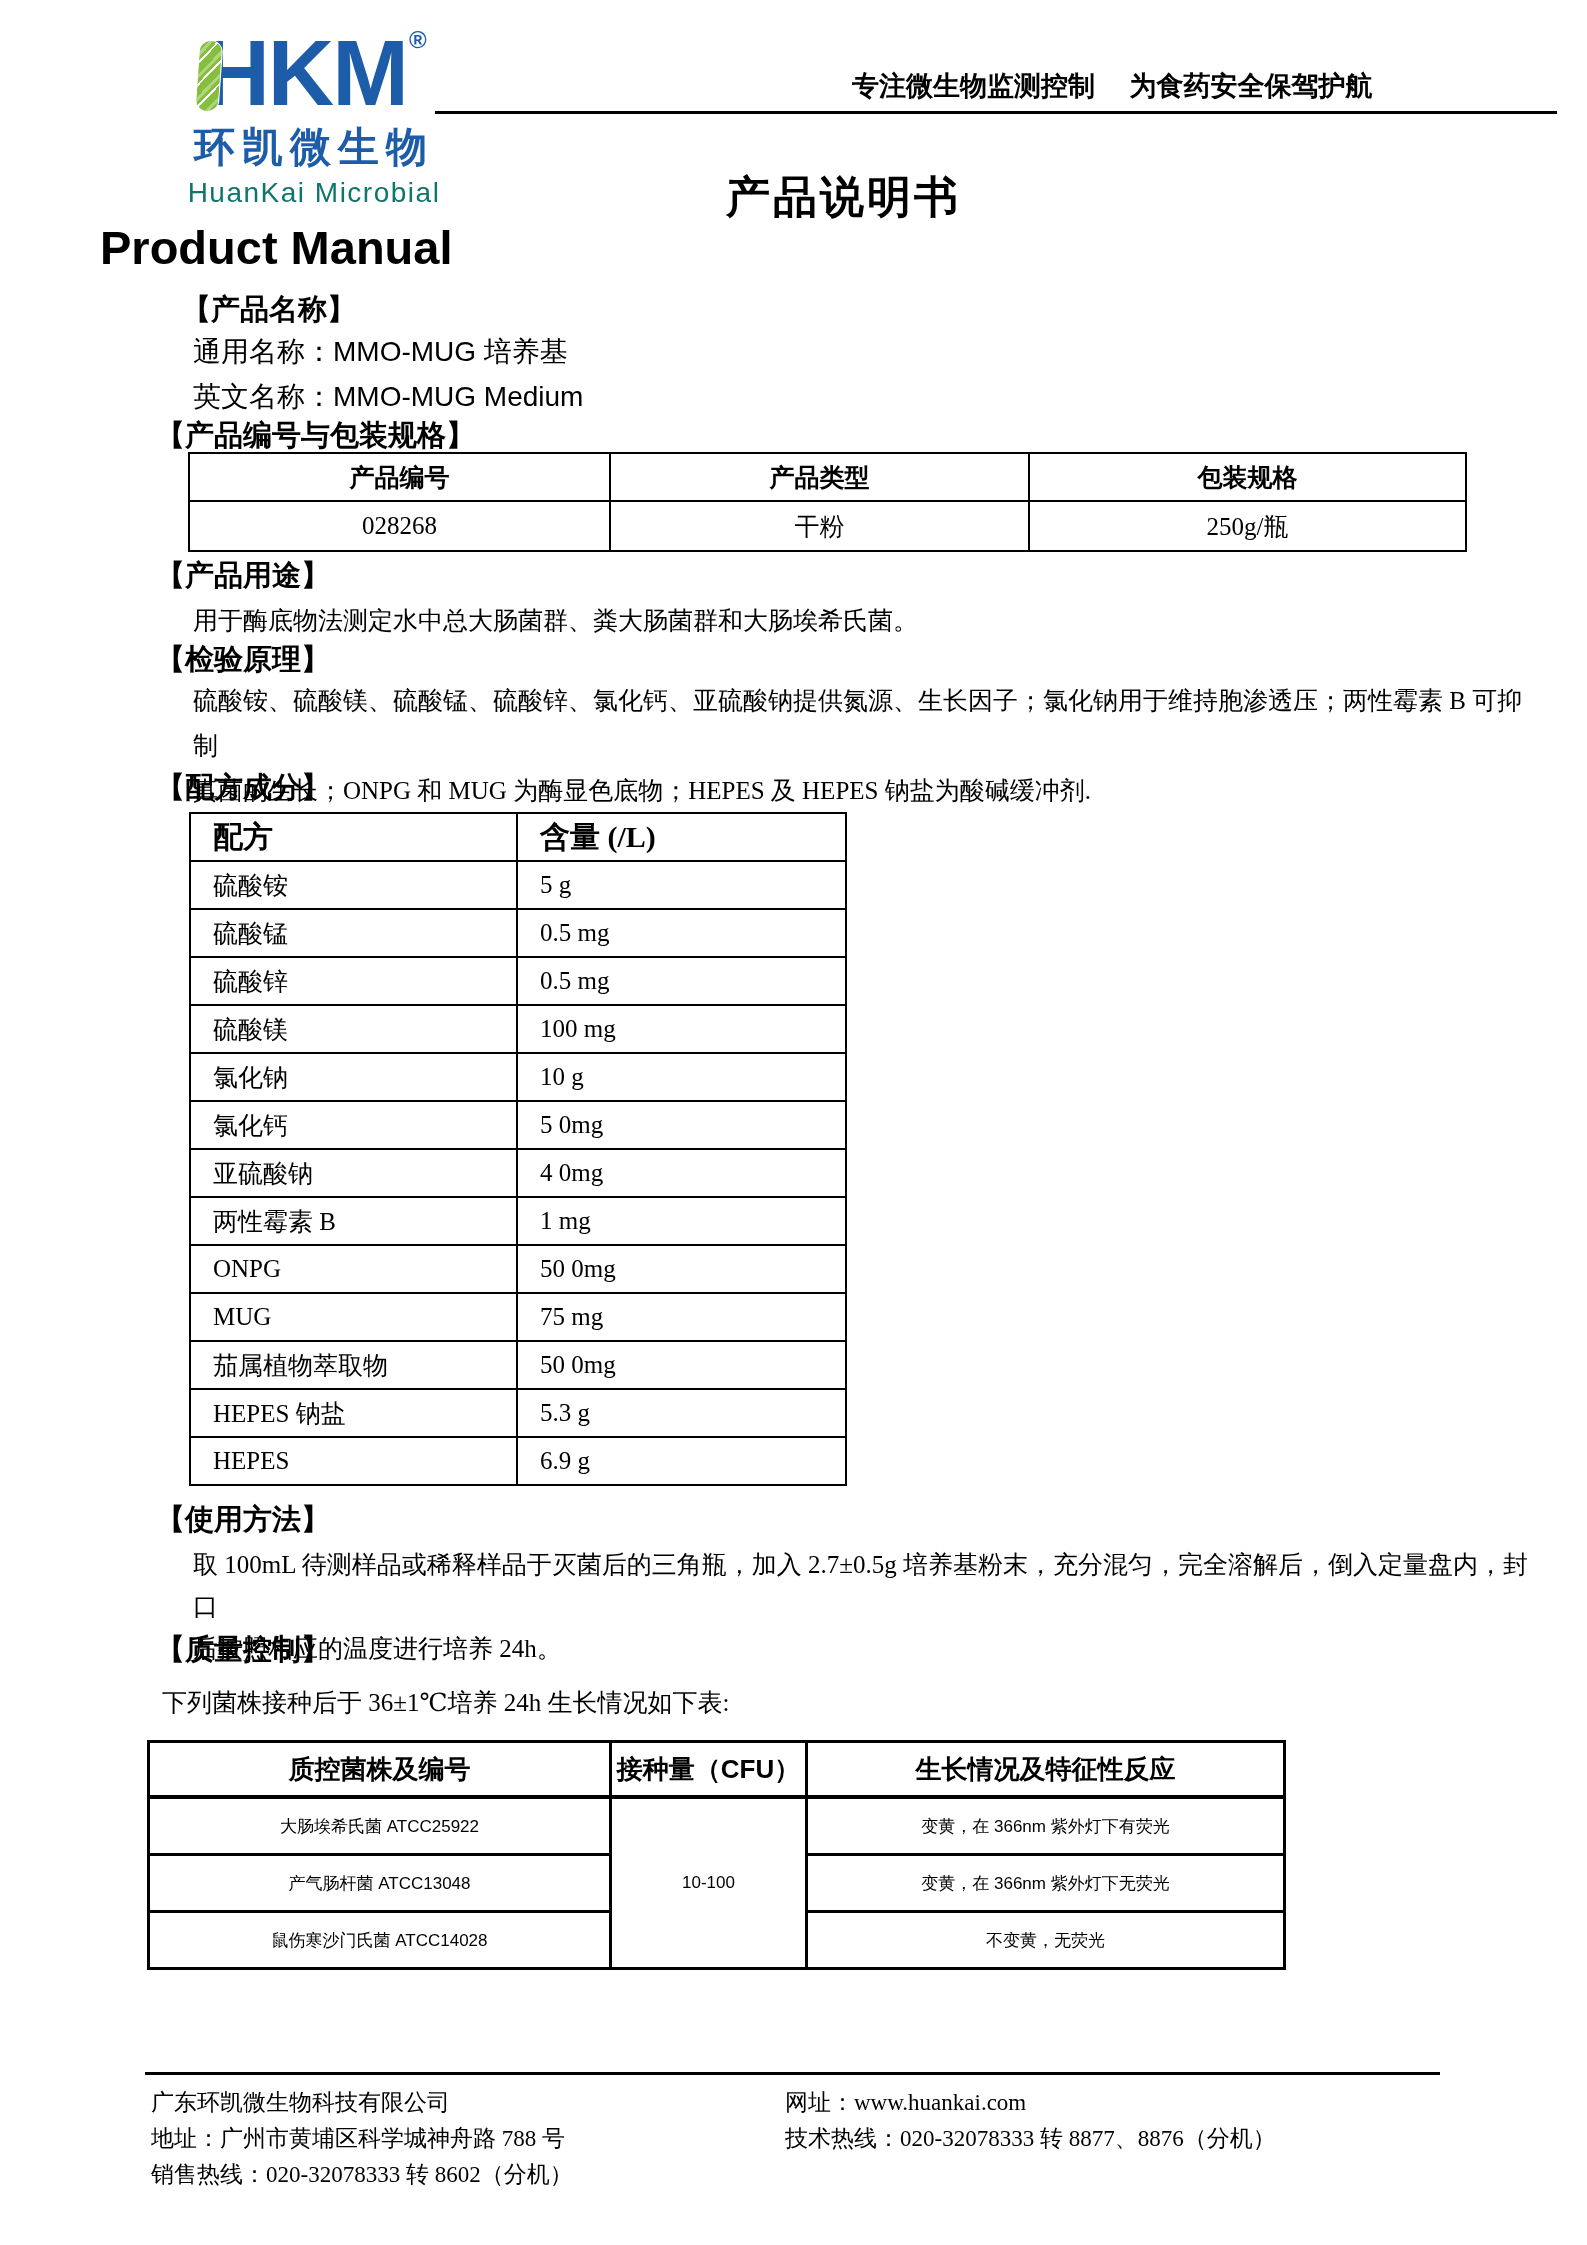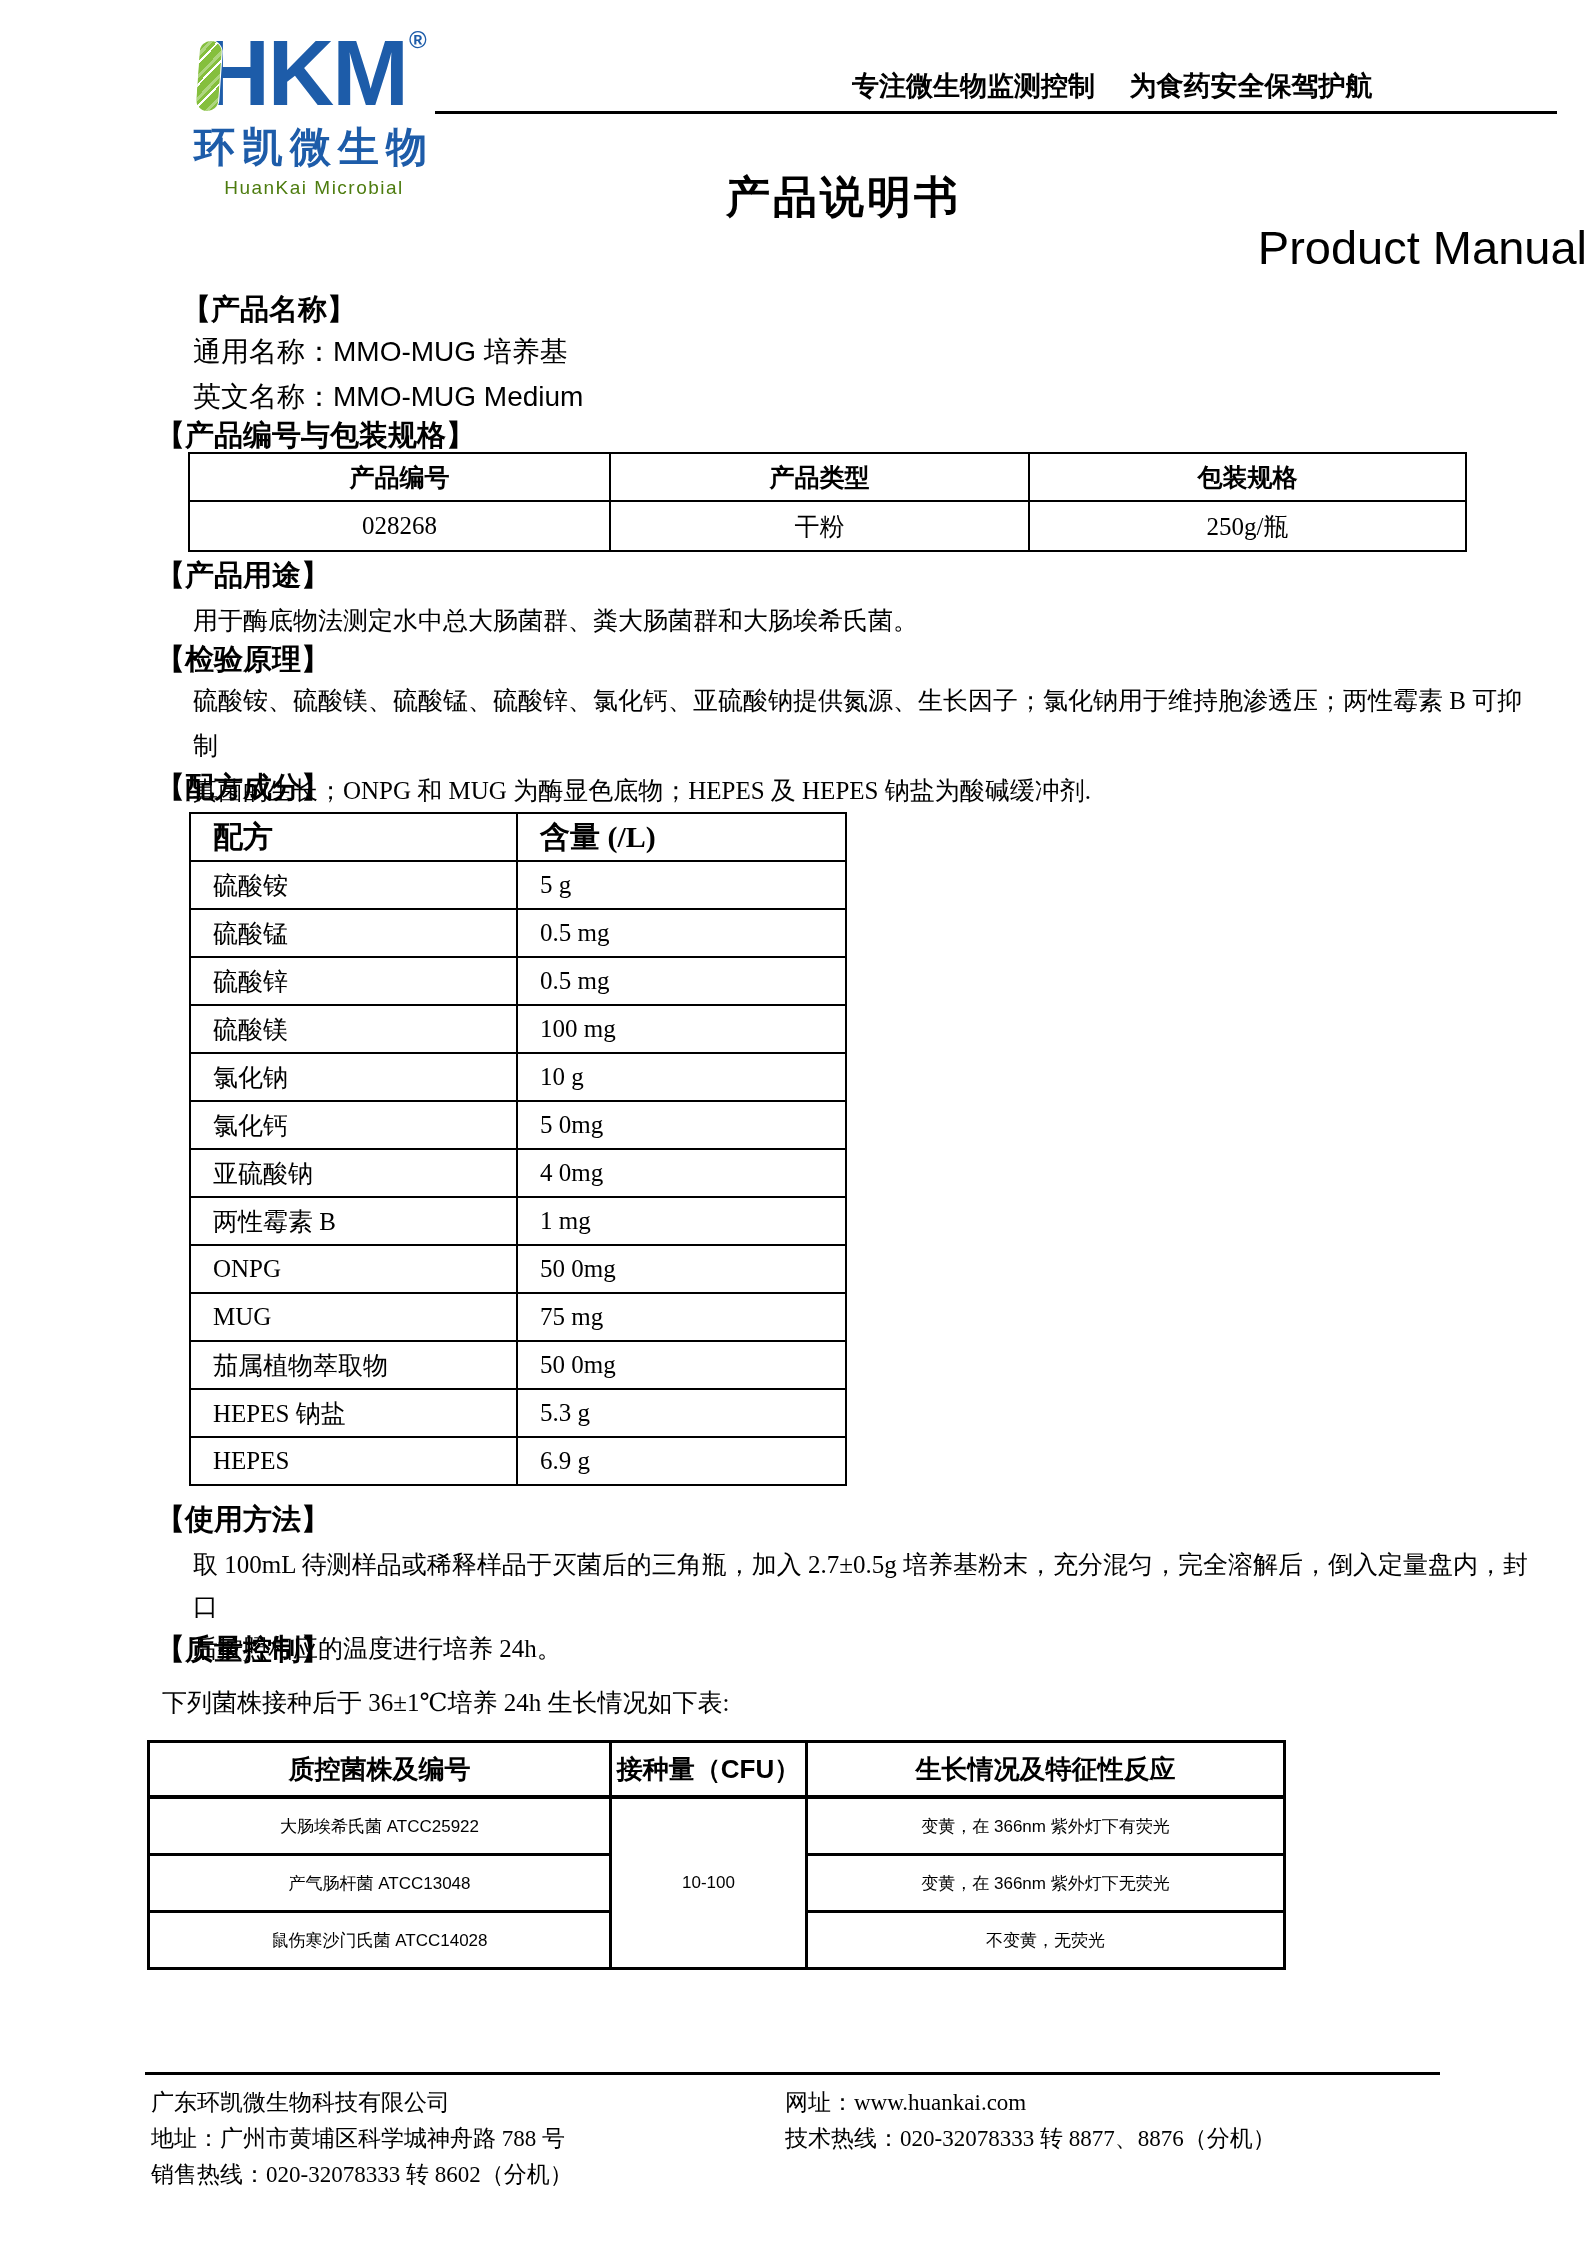--- a/index.html
+++ b/index.html
@@ -23,31 +23,31 @@
   .dna{
     position:absolute;left:-5px;top:5px;width:22px;height:70px;
     background:repeating-linear-gradient(130deg,#85bf3d 0 7px,#aed67f 7px 10px,#85bf3d 10px 13px,#ffffff 13px 15px);
     background-color:#85bf3d;
     border-radius:12px;
     transform:rotate(4deg);
     box-shadow:0 0 0 1px #fff;
   }
   .reg{font-size:24px;font-weight:bold;color:#1d5ca9;vertical-align:top;position:relative;top:-8px;left:2px;}
   .logo-cn{margin-top:9px;font-size:41px;font-weight:bold;color:#1d5ca9;letter-spacing:7px;white-space:nowrap;}
-  .logo-en{margin-top:2px;font-size:19px;color:#4d7c0f;letter-spacing:1.5px;white-space:nowrap;}
+  .logo-en{margin-top:2px;font-size:28px;color:#0f766e;letter-spacing:1.5px;white-space:nowrap;}
   .tagline{
     position:absolute;left:852px;top:68px;width:560px;
     font-size:27px;font-weight:bold;white-space:nowrap;
   }
   .header-rule{position:absolute;left:435px;top:111px;width:1122px;height:3px;background:#000;}
   
   .title-cn{position:absolute;left:100px;top:168px;width:1487px;text-align:center;
     font-size:44px;font-weight:bold;letter-spacing:3px;}
-  .title-en{position:absolute;left:100px;top:220px;width:1487px;text-align:right;
-    font-size:47px;font-weight:normal;}
+  .title-en{position:absolute;left:100px;top:220px;width:1487px;text-align:left;
+    font-size:47px;font-weight:bold;}
   
   .sec-h{position:absolute;font-size:29px;font-weight:bold;white-space:nowrap;
     font-family:"Liberation Sans","DejaVu Sans",sans-serif;}
   .body-text{position:absolute;font-size:25px;line-height:42px;white-space:pre-line;
     font-family:"Liberation Serif","DejaVu Serif",serif;}
   .name-line{position:absolute;font-size:28px;white-space:nowrap;
     font-family:"Liberation Sans","DejaVu Sans",sans-serif;}
   
   table{border-collapse:collapse;table-layout:fixed;}
   th,td{border:2px solid #000;overflow:hidden;}

